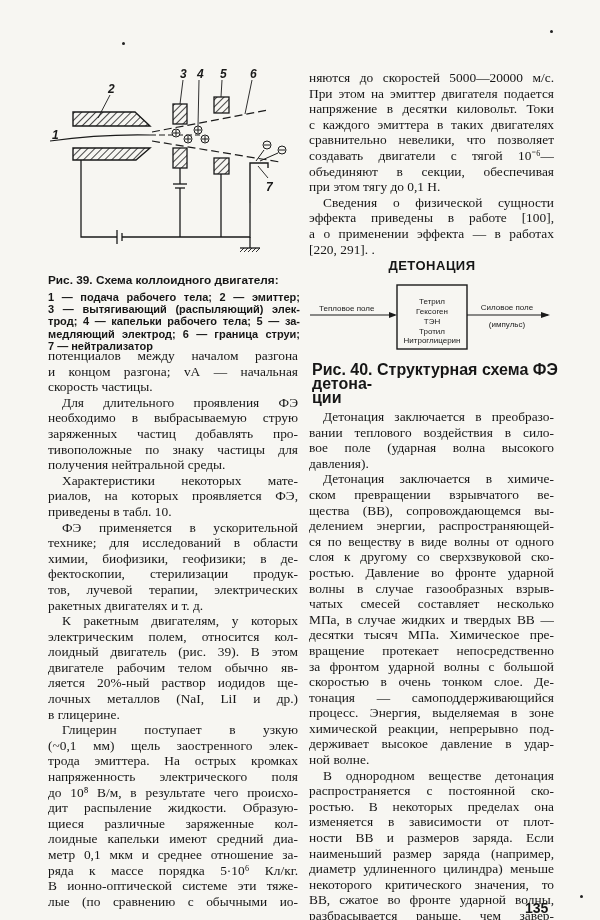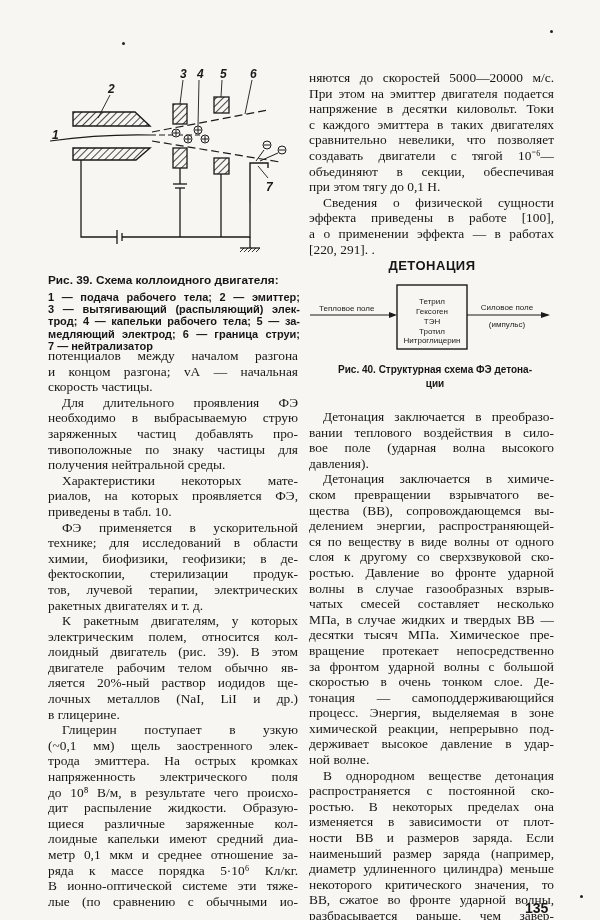--- a/index.html
+++ b/index.html
@@ -10,21 +10,21 @@
   .col { position:absolute; font-size:13.4px; line-height:15.6px; text-align:justify; }
   .line { display:block; text-align:justify; text-align-last:justify; white-space:nowrap; }
   .line.last { text-align-last:left; }
   #left { left:48px; top:348px; width:250px; }
   #right { left:309px; top:70px; width:245px; }
   #right2 { left:309px; top:409px; width:245px; }
   .caption { position:absolute; font-family:"Liberation Sans", sans-serif; font-weight:bold; }
   #cap39 { left:48px; top:273px; width:252px; font-size:11.8px; }
   #cap39 .legend { font-size:11px; line-height:12.2px; text-align:justify; margin-top:4px; }
   #cap39 .legend .c { text-align:left; display:block; }
-  #cap40 { left:312px; top:363px; width:246px; font-size:10px; line-height:14px; text-align:center; }
+  #cap40 { left:312px; top:363px; width:246px; font-size:16px; line-height:14px; }
   #heading { position:absolute; left:309px; top:258px; width:246px; text-align:center;
     font-family:"Liberation Sans", sans-serif; font-weight:bold; font-size:13px; letter-spacing:0.5px; }
   #pagenum { position:absolute; left:525px; top:900px; font-family:"Liberation Sans", sans-serif; font-weight:bold; font-size:14px;text-align:right; }
   svg text { font-family:"Liberation Sans", sans-serif; }
   .dot { position:absolute; width:3px; height:3px; background:#222; border-radius:50%; }
 </style>
 </head>
 <body>
 
 <svg style="position:absolute;left:40px;top:40px" width="260" height="230" viewBox="0 0 260 230">

